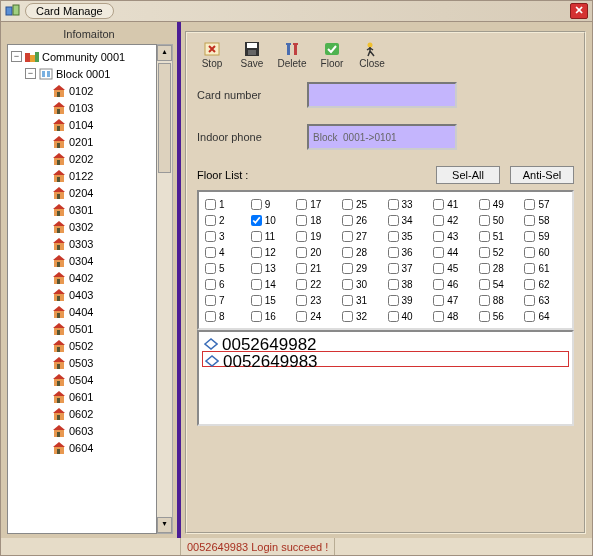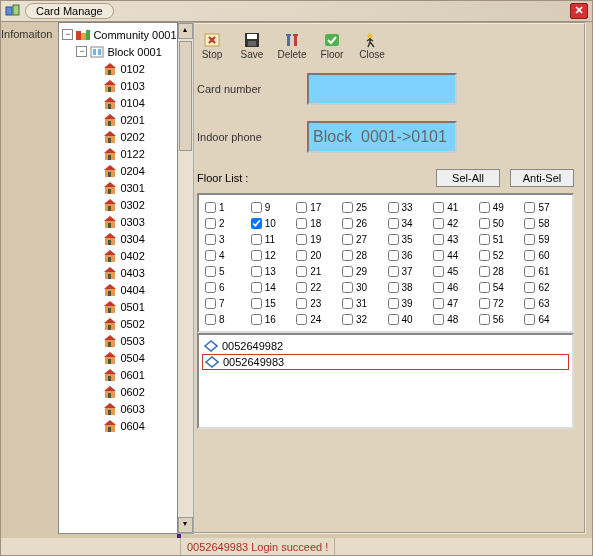--- a/index.html
+++ b/index.html
@@ -5,59 +5,59 @@
 * { box-sizing: border-box; margin: 0; padding: 0; }
 body { font-family: Tahoma, Arial, sans-serif; font-size: 11px; background: #fff; width: 593px; height: 556px; overflow: hidden; }
 
 .titlebar { height: 22px; background: linear-gradient(to right, #e8e0d0, #d8ccb8); border: 1px solid #a09080; display: flex; align-items: center; padding: 0 4px; position: relative; }
 .titlebar .app-icon { width: 16px; height: 14px; margin-right: 4px; }
 .titlebar .title-bubble { background: #f0eadd; border: 1px solid #b0a088; border-radius: 8px; padding: 1px 10px; font-size: 11px; }
 .titlebar .close { position: absolute; right: 4px; top: 2px; width: 18px; height: 16px; background: #d43232; border: 1px solid #8c1c1c; border-radius: 2px; color: #fff; font-weight: bold; font-size: 11px; line-height: 12px; text-align: center; cursor: pointer; }
 
 .main { display: flex; height: 516px; background: #d6c8ae; border-left: 1px solid #a09080; border-right: 1px solid #a09080; }
 
-.left { width: 180px; background: #d6c8ae; display: flex; flex-direction: row; border-right: 4px solid #4c1d95; }
+.left { width: 180px; background: #d6c8ae; display: flex; flex-direction: column; border-right: 4px solid #4c1d95; }
 .info-label { text-align: center; padding: 6px 0 4px; font-size: 11px; color: #333; }
 .tree-wrap { flex: 1; display: flex; margin: 0 4px 4px 6px; }
 .tree { flex: 1; background: #fff; border: 1px solid #888; overflow: hidden; padding: 3px 0 3px 3px; }
 .scrollbar { width: 16px; background: #e8e0d0; border: 1px solid #aaa; border-left: none; position: relative; }
 .scrollbar .sb-btn { height: 16px; background: #ddd2be; border: 1px solid #999; font-size: 8px; text-align: center; line-height: 12px; }
 .scrollbar .sb-thumb { position: absolute; top: 18px; left: 1px; right: 1px; height: 110px; background: #ddd2be; border: 1px solid #999; }
 .scrollbar .sb-dn { position: absolute; bottom: 0; left: 0; right: 0; }
 
 .tree-row { display: flex; align-items: center; height: 17px; white-space: nowrap; }
 .expander { width: 11px; height: 11px; border: 1px solid #888; font-size: 9px; line-height: 9px; text-align: center; margin-right: 2px; color: #444; }
 .ticon { width: 16px; height: 14px; margin-right: 2px; flex-shrink: 0; }
 .tlabel { font-size: 11px; }
 .indent1 { padding-left: 14px; }
 .indent2 { padding-left: 40px; }
 
-.right { flex: 1; background: #d6c8ae; padding: 0 6px 4px 4px; }
+.right { flex: 1; background: #d6c8ae; padding: 9px 6px 4px 4px; }
 .right-panel { background: #e0d3bd; border: 2px groove #f4ecd8; height: 100%; padding: 4px 10px 8px; }
 
 .toolbar { display: flex; gap: 6px; margin: 0 -6px 10px -6px; padding: 2px 4px 2px 4px; }
 .tbtn { display: flex; flex-direction: column; align-items: center; width: 34px; padding: 1px 0; cursor: pointer; font-size: 10px; color: #333; }
 .tbtn .ticon2 { width: 20px; height: 18px; display: flex; align-items: center; justify-content: center; font-size: 14px; }
 
 .form-row { display: flex; align-items: center; margin: 10px 0 16px; }
 .form-row label { width: 110px; font-size: 11px; color: #333; }
-.text-input { border: 2px inset #ccc; background: #7dd3fc; height: 32px; padding: 2px 4px; font-size: 16px; width: 150px; }
+.text-input { border: 2px inset #ccc; background: #c4b5fd; height: 26px; padding: 2px 4px; font-size: 10px; width: 150px; }
 .readonly { color: #666; }
 
 .floor-head { display: flex; align-items: center; margin: 8px 0 6px; }
 .floor-head label { flex: 1; font-size: 11px; }
 .btn { border: 1px solid #888; background: #efefef; padding: 2px 10px; font-size: 11px; cursor: pointer; margin-left: 10px; min-width: 64px; }
 
 .floor-grid { background: #fff; border: 2px inset #ddd; padding: 4px 6px; display: grid; grid-template-columns: repeat(8, 1fr); grid-auto-rows: 16px; gap: 0 4px; }
 .fcell { display: flex; align-items: center; font-size: 10px; }
 .fcell input { margin-right: 3px; width: 11px; height: 11px; }
 
 .card-label { margin: 14px 0 4px; font-size: 11px; }
 .card-list { background: #fff; border: 2px inset #ddd; height: 96px; padding: 3px; }
-.card-item { display: flex; align-items: center; height: 16px; padding: 0 2px; font-size: 11px; }
+.card-item { display: flex; align-items: flex-start; height: 16px; padding: 0 2px; font-size: 17px; }
 .card-item.sel { border: 1px solid #d43232; }
 .card-icon { width: 14px; height: 12px; margin-right: 4px; }
 
 .statusbar { height: 18px; border: 1px solid #a09080; border-top: none; background: #e6dcc8; display: flex; align-items: center; }
 .status-seg { border-right: 1px solid #b8ac94; height: 100%; display: flex; align-items: center; padding: 0 6px; color: #a83020; font-size: 11px; }
 .status-seg.first { width: 180px; }
 </style>
 </head>
 <body>
 
@@ -562,21 +562,21 @@
           <div class="fcell" style="grid-column:7;grid-row:5">
             <input type="checkbox" style="">
             <span>28</span>
           </div>
           <div class="fcell" style="grid-column:7;grid-row:6">
             <input type="checkbox" style="">
             <span>54</span>
           </div>
           <div class="fcell" style="grid-column:7;grid-row:7">
             <input type="checkbox" style="">
-            <span>72</span>
+            <span>88</span>
           </div>
           <div class="fcell" style="grid-column:7;grid-row:8">
             <input type="checkbox" style="">
             <span>56</span>
           </div>
           <div class="fcell" style="grid-column:8;grid-row:1">
             <input type="checkbox" style="">
             <span>57</span>
           </div>
           <div class="fcell" style="grid-column:8;grid-row:2">

